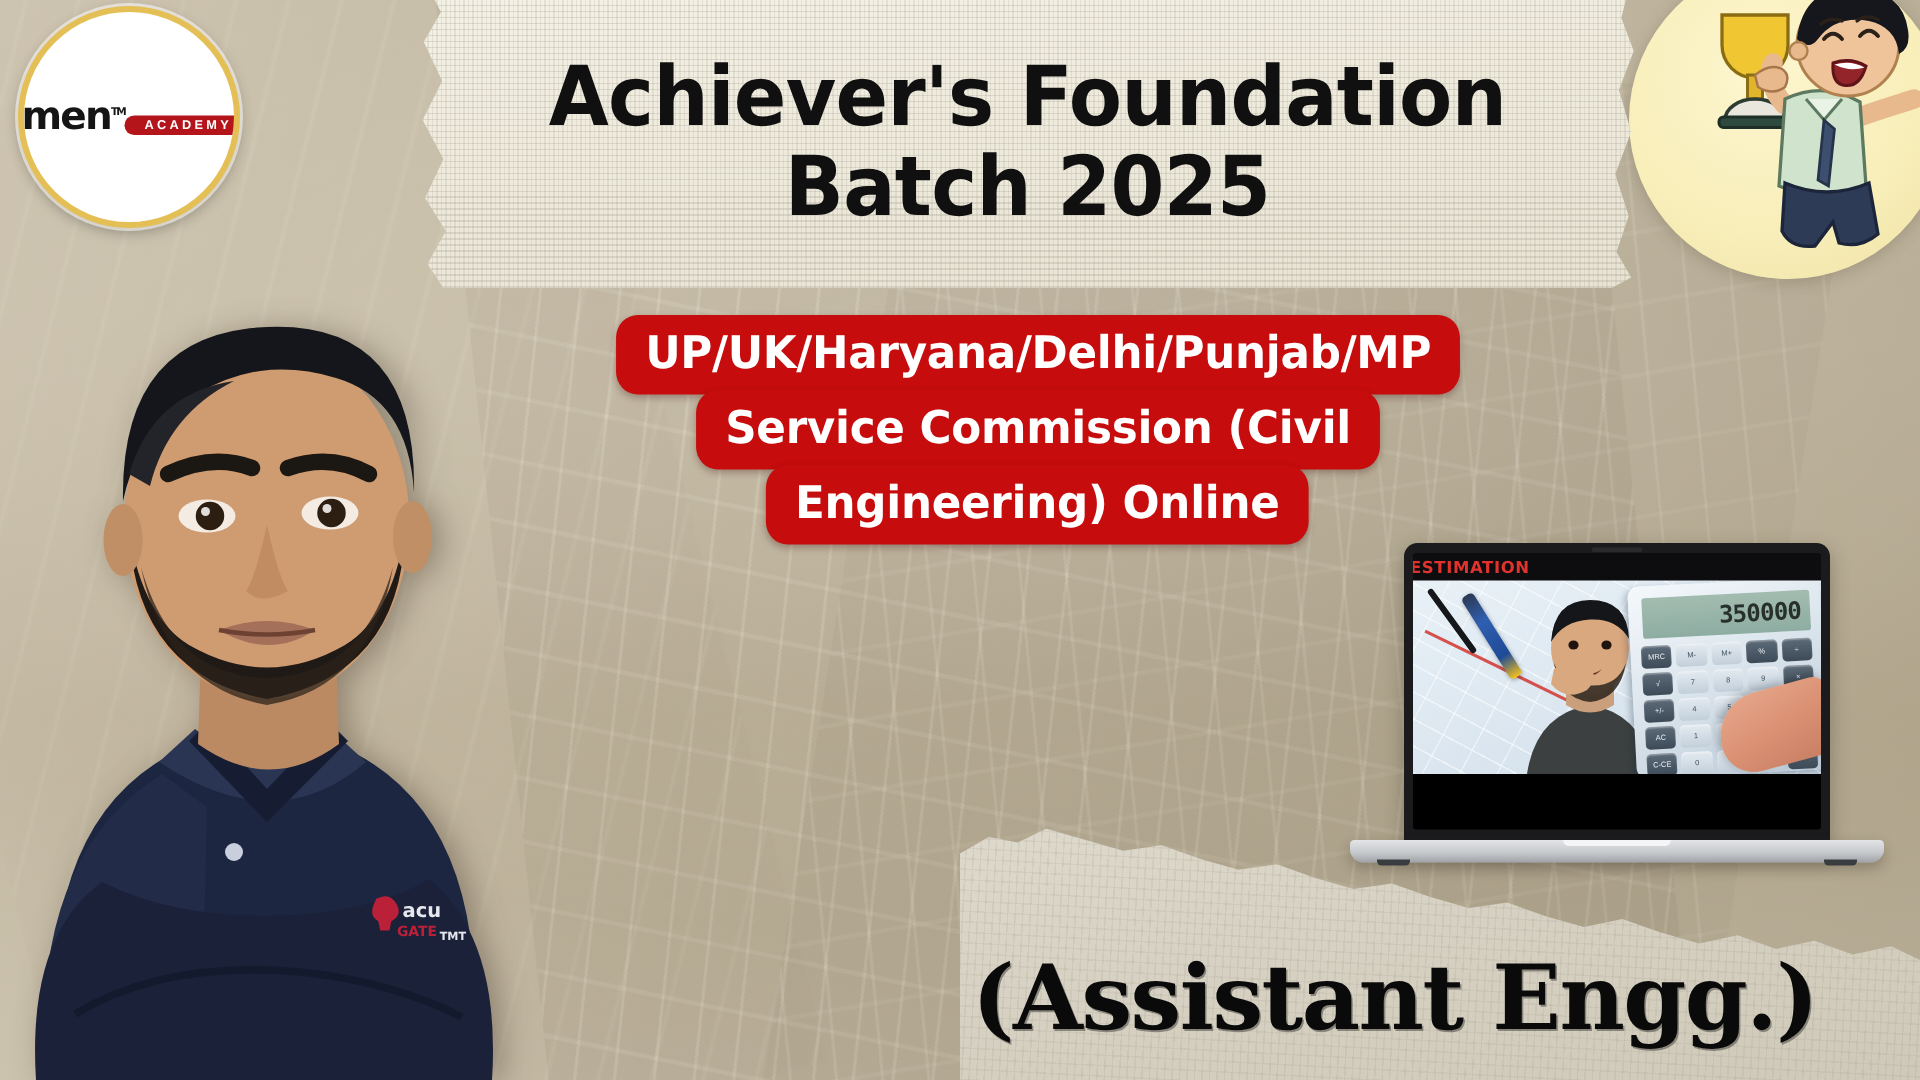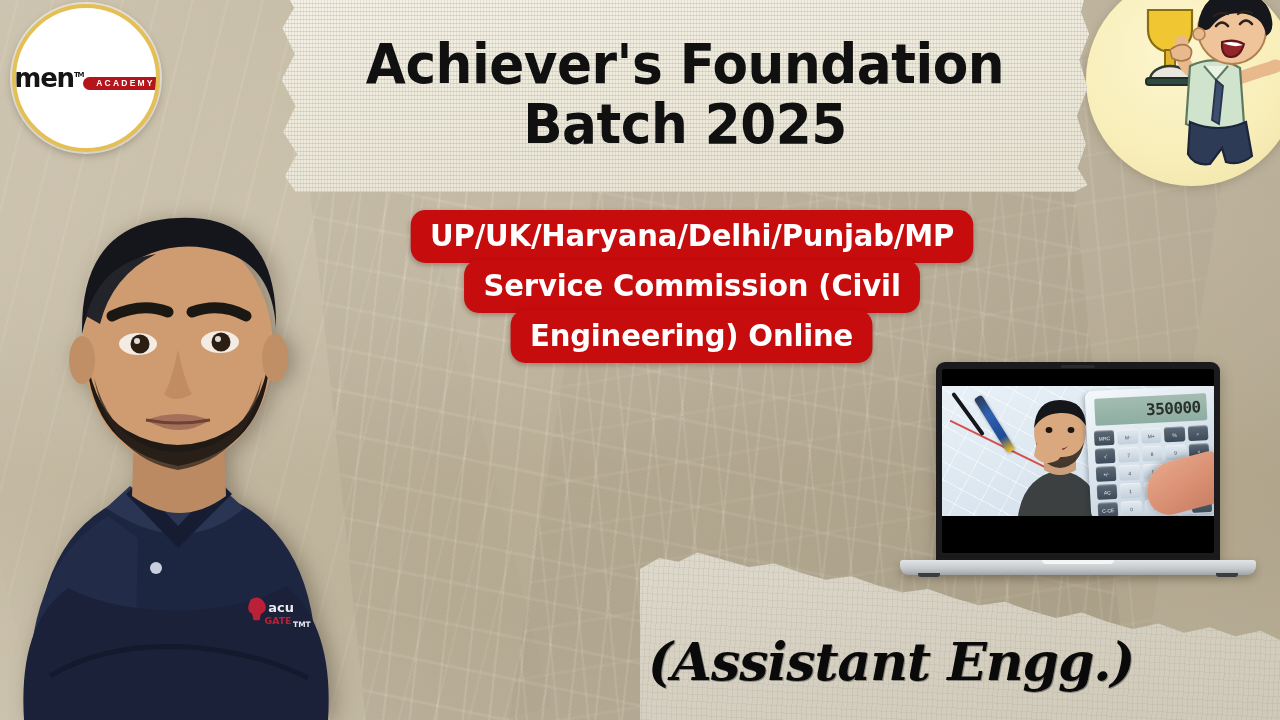--- a/index.html
+++ b/index.html
@@ -280,22 +280,22 @@
       85% 52%, 89% 49%, 93% 54%, 97% 51%, 100% 56%, 100% 100%, 0% 100%);
     clip-path:polygon(
       0% 17%, 3% 11%, 6% 13%, 9% 8%, 13% 12%, 17% 16%, 21% 14%, 25% 19%,
       29% 23%, 33% 21%, 37% 26%, 41% 30%, 45% 28%, 49% 33%, 53% 37%,
       57% 35%, 61% 40%, 65% 44%, 69% 41%, 73% 46%, 77% 50%, 81% 47%,
       85% 52%, 89% 49%, 93% 54%, 97% 51%, 100% 56%, 100% 100%, 0% 100%);
   }
   .subtitle{
     position:absolute; left:648px; top:636px; width:620px;
     font-family:"DejaVu Serif", serif;
-    font-weight:700; font-style:italic;
-    font-size:52px; line-height:1;
+    font-weight:700; 
+    font-size:60px; line-height:1;
     color:#0a0a0a;
     letter-spacing:-1px;
     text-shadow:1px 1px 0 rgba(0,0,0,.35);
   }
 </style>
 </head>
 <body>
 
 <div id="poster">
 
@@ -406,20 +406,23 @@
               <div class="calc-key">C-CE</div>
               <div class="calc-key lite">0</div>
               <div class="calc-key lite">.</div>
               <div class="calc-key lite">=</div>
               <div class="calc-key"></div>
             </div>
             <div class="finger"></div>
           </div>
         </div>
 
+        <div class="vid-tag">
+          <span>ESTIMATION</span>
+        </div>
       </div>
     </div>
     <div class="laptop-base">
       <div class="laptop-notch"></div>
       <div class="laptop-foot" style="left:18px"></div>
       <div class="laptop-foot" style="right:18px"></div>
     </div>
   </div>
 
   <div class="paper-patch"></div>

